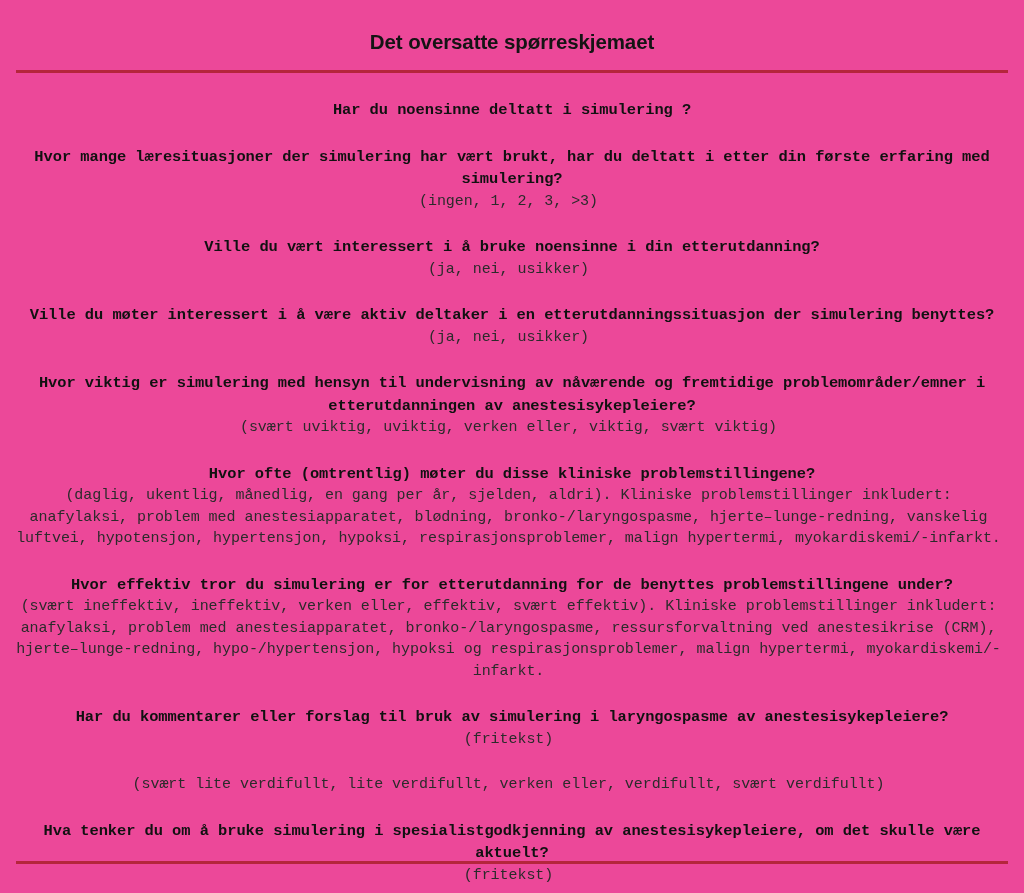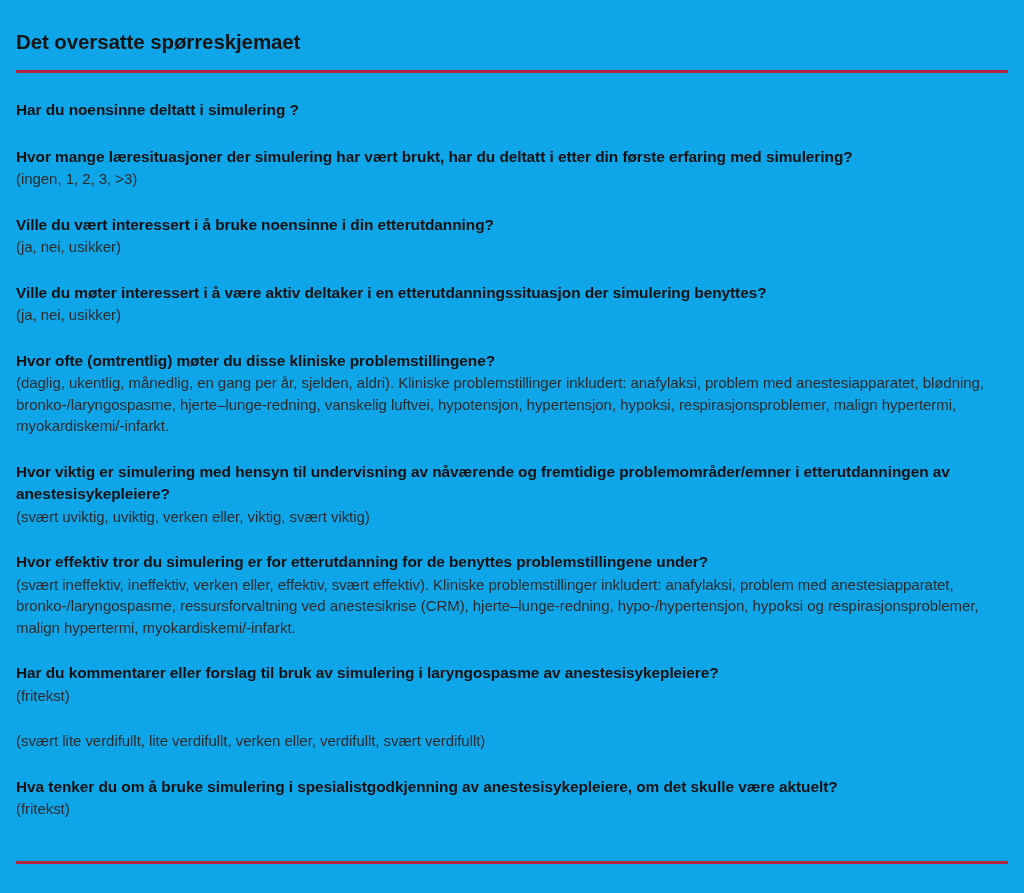--- a/index.html
+++ b/index.html
@@ -15,21 +15,22 @@
     color: #1a1a1a;
     -webkit-font-smoothing: antialiased;
     overflow: hidden;
   }
   .page {
     box-sizing: border-box;
     width: 1024px;
     height: 893px;
     padding: 0 16px;
     position: relative;
-    background: #0ea5e9;
+    background: #ec4899;
+    text-align: center;
   }
   .doc-title {
     font-size: 20.5px;
     font-weight: bold;
     letter-spacing: -0.1px;
     color: #141414;
     margin: 0;
     padding-top: 29px;
     line-height: 26px;
   }
@@ -42,20 +43,21 @@
   .rule-bottom {
     position: absolute;
     left: 16px;
     right: 16px;
     top: 861px;
     height: 3px;
     background: #b5253c;
   }
   .questions {
     margin-top: 26px;
+    font-family: Liberation Mono, monospace;
   }
   .q-block {
     margin-bottom: 24px;
   }
   .q-block:last-child {
     margin-bottom: 1px;
   }
   .q-prompt {
     font-size: 15.4px;
     font-weight: bold;
@@ -98,27 +100,27 @@
       <p class="q-prompt">Ville du vært interessert i å bruke noensinne i din etterutdanning?</p>
       <p class="q-answer">(ja, nei, usikker)</p>
     </div>
 
     <div class="q-block">
       <p class="q-prompt">Ville du møter interessert i å være aktiv deltaker i en etterutdanningssituasjon der simulering benyttes?</p>
       <p class="q-answer">(ja, nei, usikker)</p>
     </div>
 
     <div class="q-block">
-      <p class="q-prompt">Hvor ofte (omtrentlig) møter du disse kliniske problemstillingene?</p>
-      <p class="q-answer">(daglig, ukentlig, månedlig, en gang per år, sjelden, aldri). Kliniske problemstillinger inkludert: anafylaksi, problem med anestesiapparatet, blødning, bronko-/laryngospasme, hjerte–lunge-redning, vanskelig luftvei, hypotensjon, hypertensjon, hypoksi, respirasjonsproblemer, malign hypertermi, myokardiskemi/-infarkt.</p>
+      <p class="q-prompt">Hvor viktig er simulering med hensyn til undervisning av nåværende og fremtidige problemområder/emner i etterutdanningen av anestesisykepleiere?</p>
+      <p class="q-answer">(svært uviktig, uviktig, verken eller, viktig, svært viktig)</p>
     </div>
 
     <div class="q-block">
-      <p class="q-prompt">Hvor viktig er simulering med hensyn til undervisning av nåværende og fremtidige problemområder/emner i etterutdanningen av anestesisykepleiere?</p>
-      <p class="q-answer">(svært uviktig, uviktig, verken eller, viktig, svært viktig)</p>
+      <p class="q-prompt">Hvor ofte (omtrentlig) møter du disse kliniske problemstillingene?</p>
+      <p class="q-answer">(daglig, ukentlig, månedlig, en gang per år, sjelden, aldri). Kliniske problemstillinger inkludert: anafylaksi, problem med anestesiapparatet, blødning, bronko-/laryngospasme, hjerte–lunge-redning, vanskelig luftvei, hypotensjon, hypertensjon, hypoksi, respirasjonsproblemer, malign hypertermi, myokardiskemi/-infarkt.</p>
     </div>
 
     <div class="q-block">
       <p class="q-prompt">Hvor effektiv tror du simulering er for etterutdanning for de benyttes problemstillingene under?</p>
       <p class="q-answer">(svært ineffektiv, ineffektiv, verken eller, effektiv, svært effektiv). Kliniske problemstillinger inkludert: anafylaksi, problem med anestesiapparatet, bronko-/laryngospasme, ressursforvaltning ved anestesikrise (CRM), hjerte–lunge-redning, hypo-/hypertensjon, hypoksi og respirasjonsproblemer, malign hypertermi, myokardiskemi/-infarkt.</p>
     </div>
 
     <div class="q-block">
       <p class="q-prompt">Har du kommentarer eller forslag til bruk av simulering i laryngospasme av anestesisykepleiere?</p>
       <p class="q-answer">(fritekst)</p>

